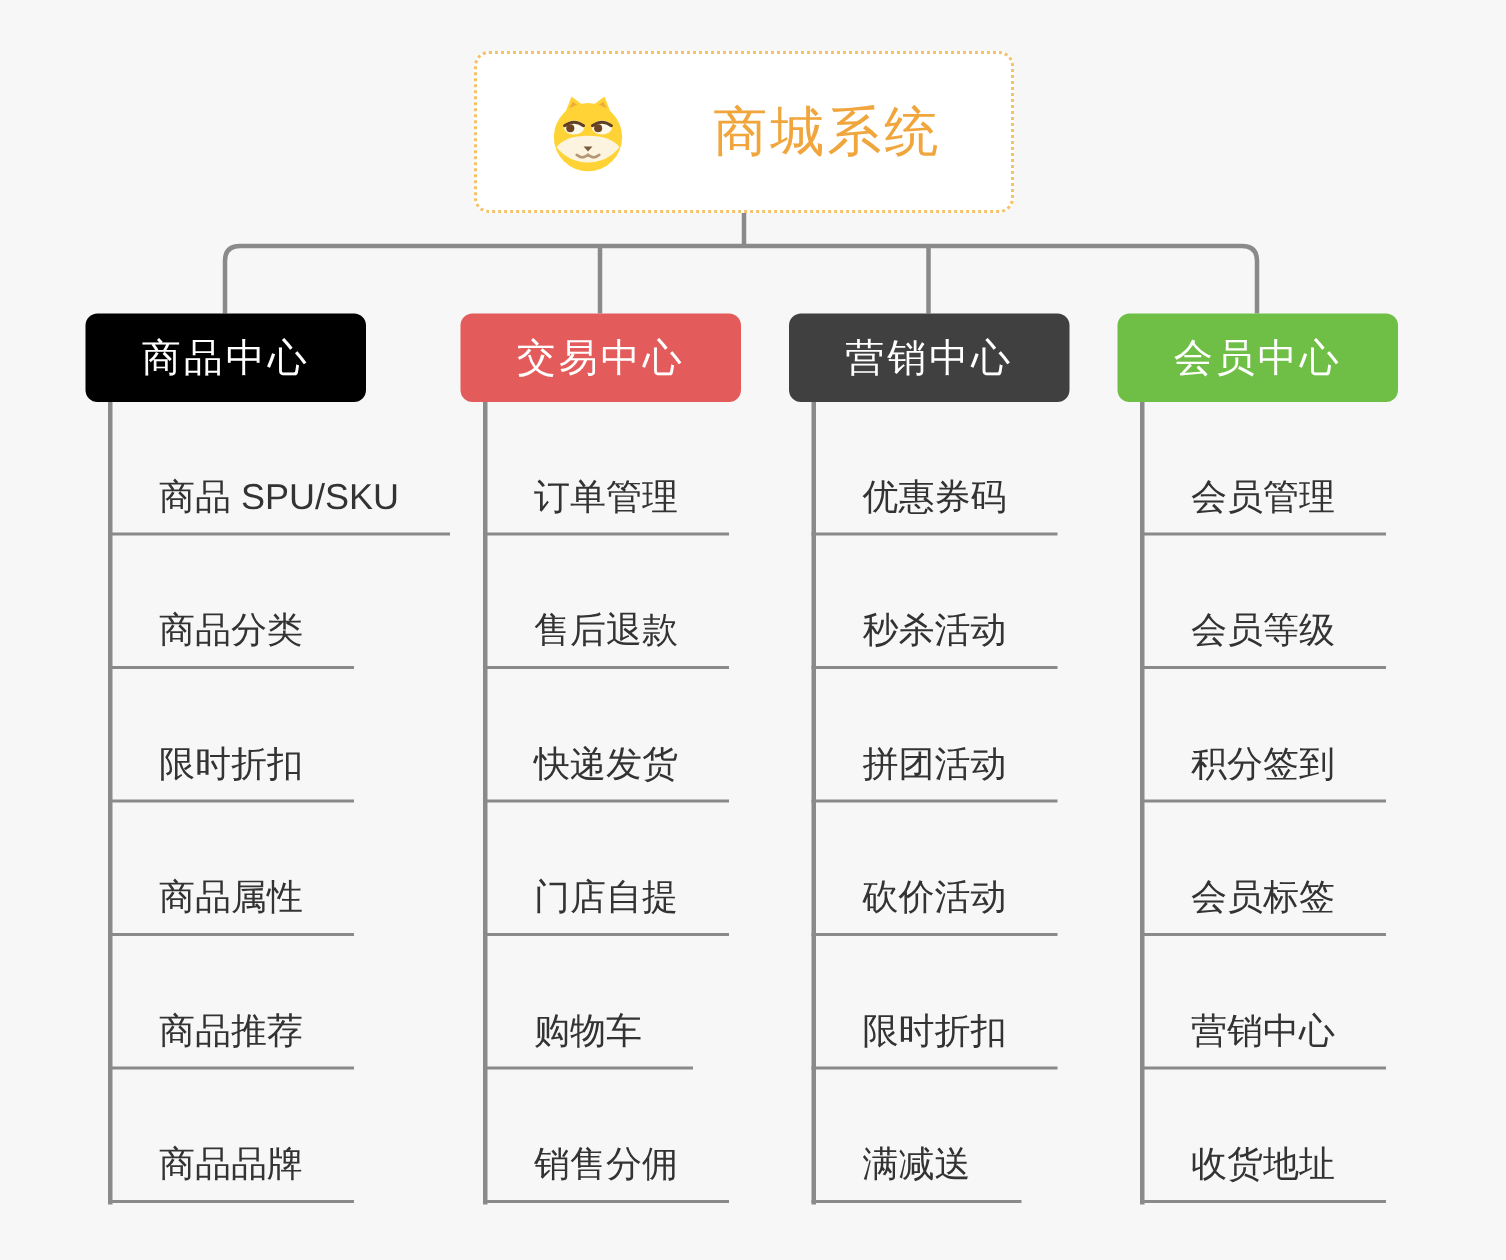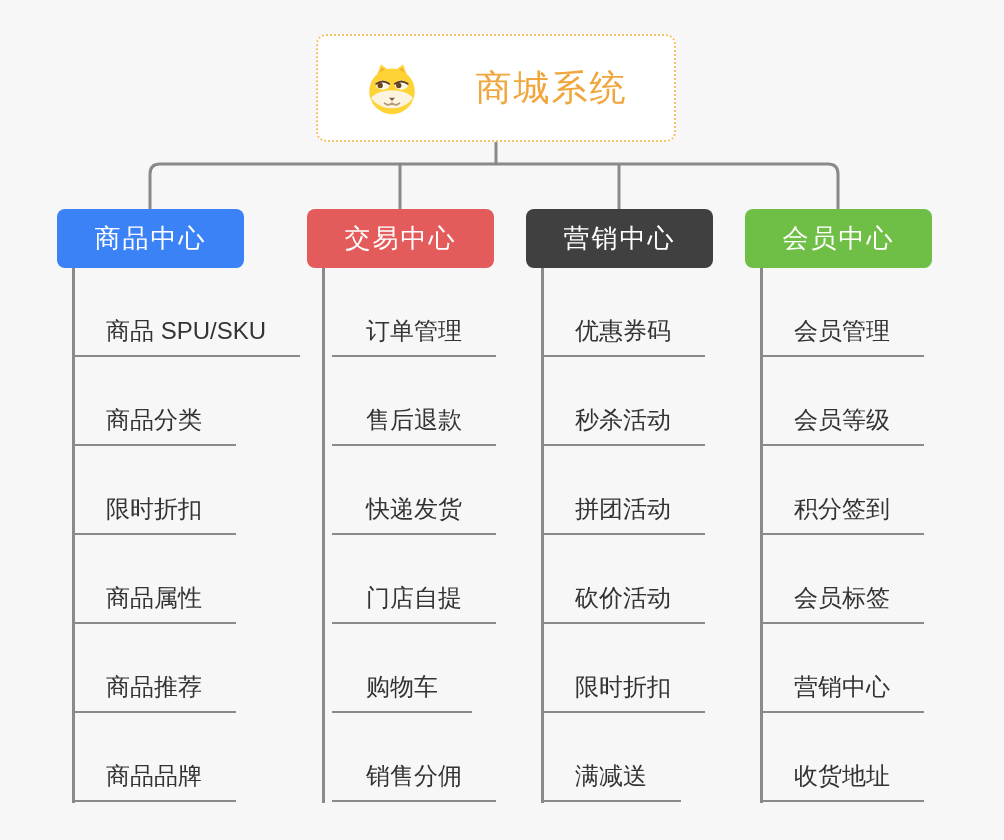--- a/index.html
+++ b/index.html
@@ -34,21 +34,21 @@
     white-space:nowrap;
   }
   #bh0{left:57px;background:#4A87E2;}
   #bh1{left:307px;background:#E45B5B;}
   #bh2{left:526px;background:#EBAE3C;}
   #bh3{left:745px;background:#6FBE45;}
 
   
   .column{position:absolute;top:268px;}
   #col0{left:72px;}
-  #col1{left:322px;padding-left:10px;}
+  #col1{left:322px;}
   #col2{left:541px;}
   #col3{left:760px;}
   .spine{
     position:absolute;left:0;top:0;width:3px;height:535px;
     background:#8A8A8A;
   }
   .leaf{height:89px;display:flex;align-items:flex-end;}
   .leaf-text{
     display:inline-block;white-space:nowrap;
     padding:0 34px 8px 34px;
@@ -83,21 +83,21 @@
       <path d="M13.5 27 Q21 21.5 28.5 27" stroke="#5F4022" stroke-width="2.4" fill="none" stroke-linecap="round"></path>
       <path d="M35.5 27 Q43 21.5 50.5 27" stroke="#5F4022" stroke-width="2.4" fill="none" stroke-linecap="round"></path>
       <circle cx="18" cy="29" r="3.2" fill="#6B4423"></circle>
       <circle cx="40" cy="29" r="3.2" fill="#6B4423"></circle>
       <path d="M28.5 43.5 L35.5 43.5 L32 47.5 Z" fill="#7A5B3F"></path>
       <path d="M23 50 Q27.5 54 32 50 Q36.5 54 41 50" stroke="#B59877" stroke-width="2" fill="none" stroke-linecap="round"></path>
     </svg>
     <span class="root-title">商城系统</span>
   </div>
 
-  <div class="branch-header" id="bh0" style="background-color: #3b82f6;">商品中心</div>
+  <div class="branch-header" id="bh0" style="background-color: #000000;">商品中心</div>
   <div class="branch-header" id="bh1" style="background-color: rgb(228, 91, 91); font-family: Liberation Mono, monospace;">交易中心</div>
   <div class="branch-header" id="bh2" style="background-color: #404040;">营销中心</div>
   <div class="branch-header" id="bh3" style="background-color: rgb(111, 190, 69);">会员中心</div>
 
   <div class="column" id="col0">
     <div class="spine"></div>
     <div class="leaf">
         <span class="leaf-text">商品 SPU/SKU</span>
       </div>
     <div class="leaf">

